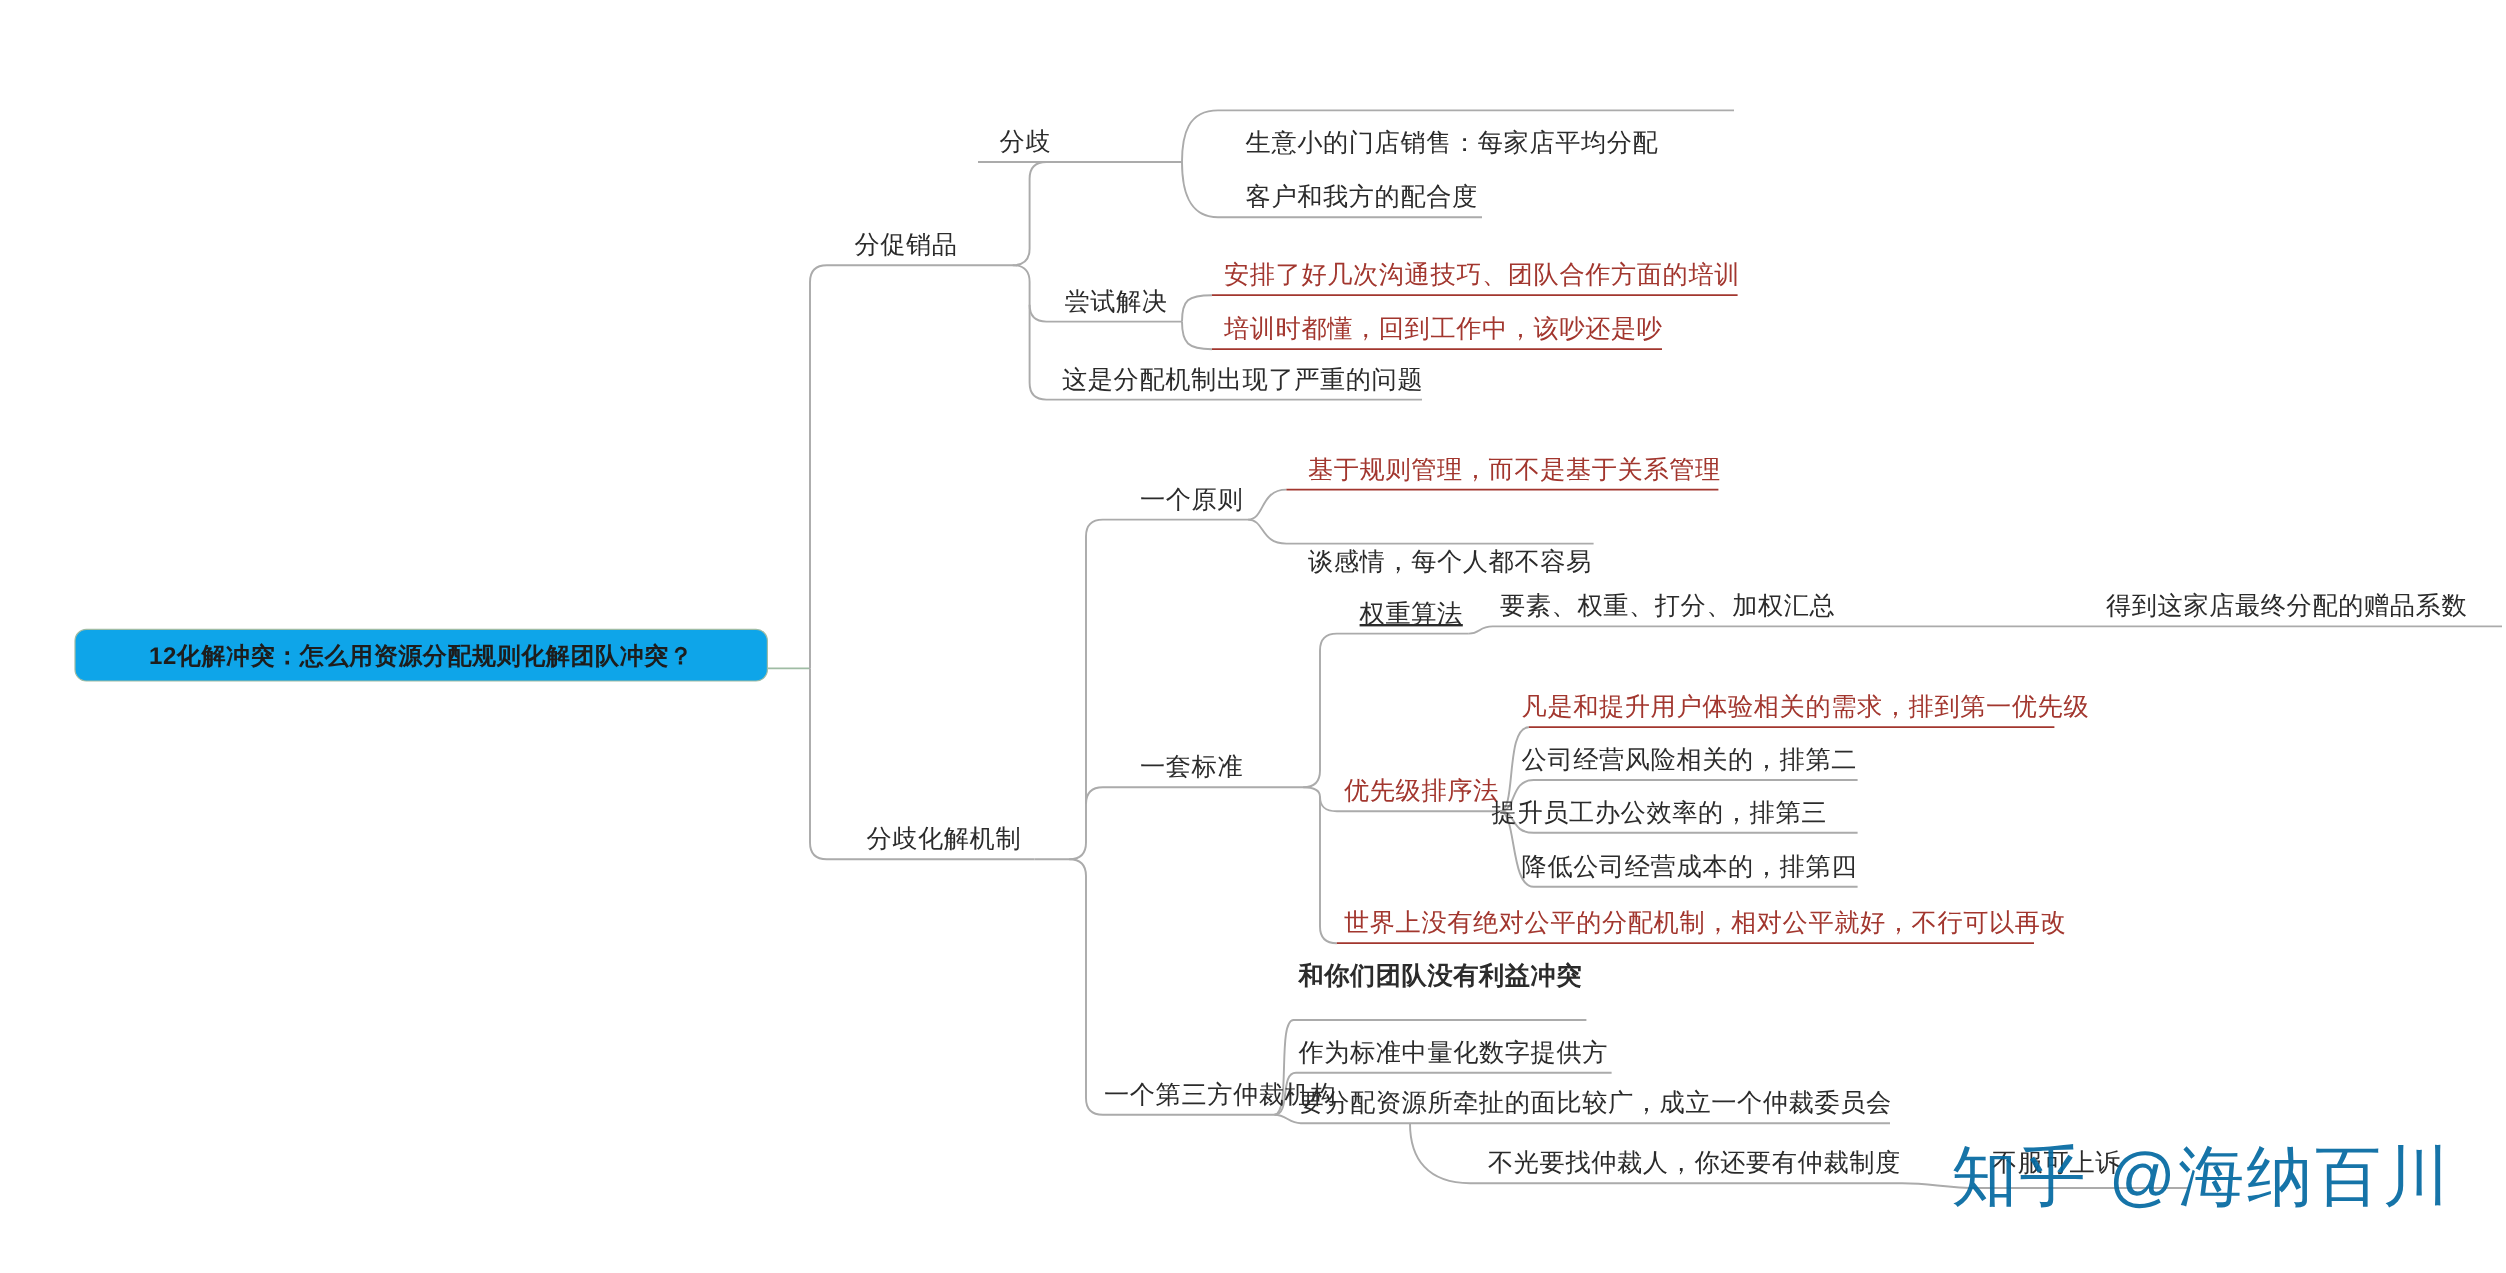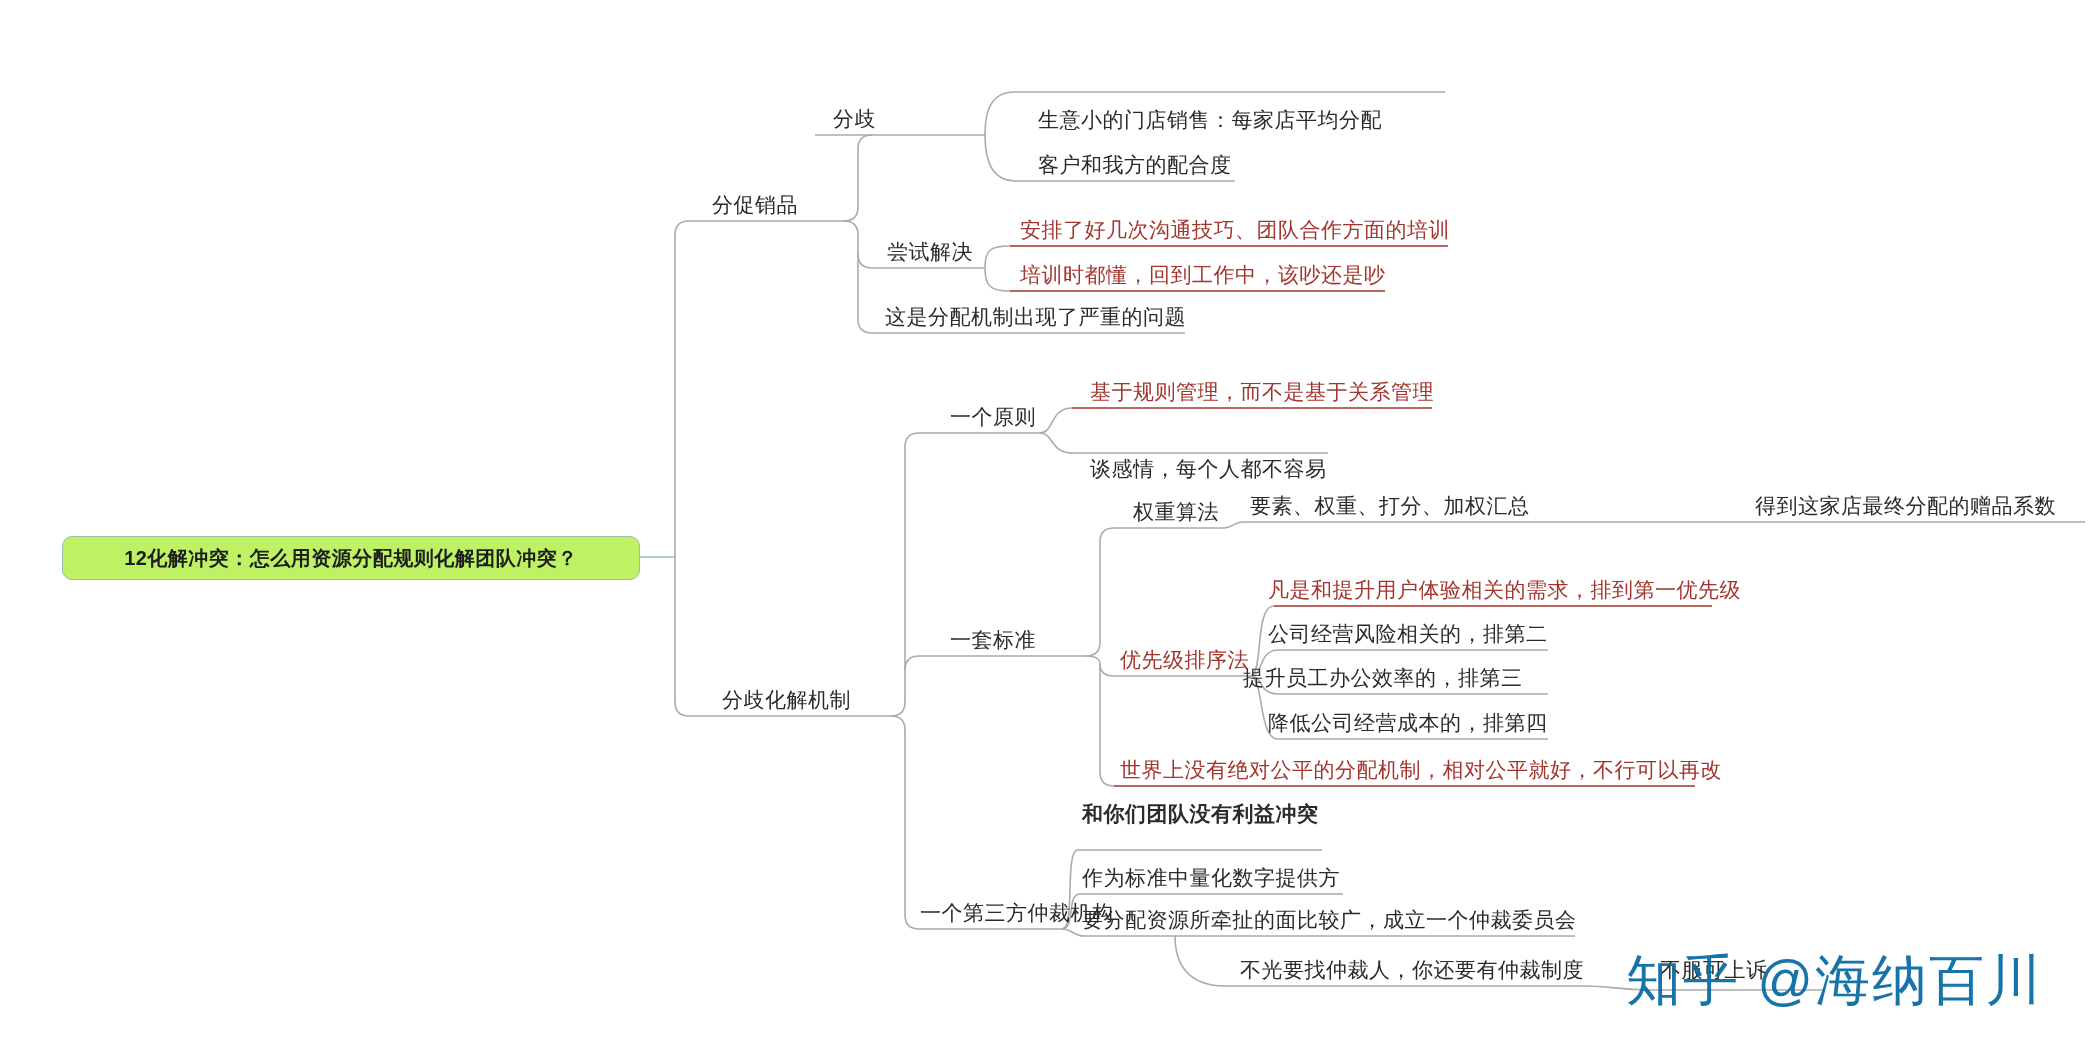--- a/index.html
+++ b/index.html
@@ -15,22 +15,22 @@
     position:absolute;
     font-size:21px;
     line-height:23px;
     color:#2b2b2b;
     white-space:nowrap;
     letter-spacing:0.5px;
   }
   .node.red{color:#a2362e;}
   .root-node{
     position:absolute;
-    left:62px;top:536px;width:576px;height:42px;
-    background:#bef264;
+    left:62px;top:524px;width:576px;height:42px;
+    background:#0ea5e9;
     border:1.6px solid #9fbca4;
     border-radius:10px;
     display:flex;align-items:center;justify-content:center;
     font-size:20px;font-weight:bold;color:#1d1d1d;
     letter-spacing:0.5px;
   }
   .watermark{
     position:absolute;
     left:1586px;top:944px;
     font-size:55px;
@@ -103,21 +103,21 @@
   <div class="node" style="left:885px;top:305px;">这是分配机制出现了严重的问题</div>
 
   <div class="node" style="left:722px;top:688px;">分歧化解机制</div>
 
   <div class="node" style="left:950px;top:405px;">一个原则</div>
   <div class="node red" style="left:1090px;top:380px;">基于规则管理，而不是基于关系管理</div>
   <div class="node" style="left:1090px;top:425px;margin-top:32px;">谈感情，每个人都不容易</div>
 
   <div class="node" style="left:950px;top:628px;">一套标准</div>
 
-  <div class="node" style="left:1133px;top:500px;">权重算法</div>
+  <div class="node" style="left:1133px;top:500px;text-decoration:underline;">权重算法</div>
   <div class="node" style="left:1250px;top:494px;">要素、权重、打分、加权汇总</div>
   <div class="node" style="left:1755px;top:494px;">得到这家店最终分配的赠品系数</div>
 
   <div class="node red" style="left:1120px;top:648px;">优先级排序法</div>
   <div class="node red" style="left:1268px;top:578px;">凡是和提升用户体验相关的需求，排到第一优先级</div>
   <div class="node" style="left:1268px;top:622px;">公司经营风险相关的，排第二</div>
   <div class="node" style="left:1243px;top:666px;">提升员工办公效率的，排第三</div>
   <div class="node" style="left:1268px;top:711px;">降低公司经营成本的，排第四</div>
 
   <div class="node red" style="left:1120px;top:758px;">世界上没有绝对公平的分配机制，相对公平就好，不行可以再改</div>

